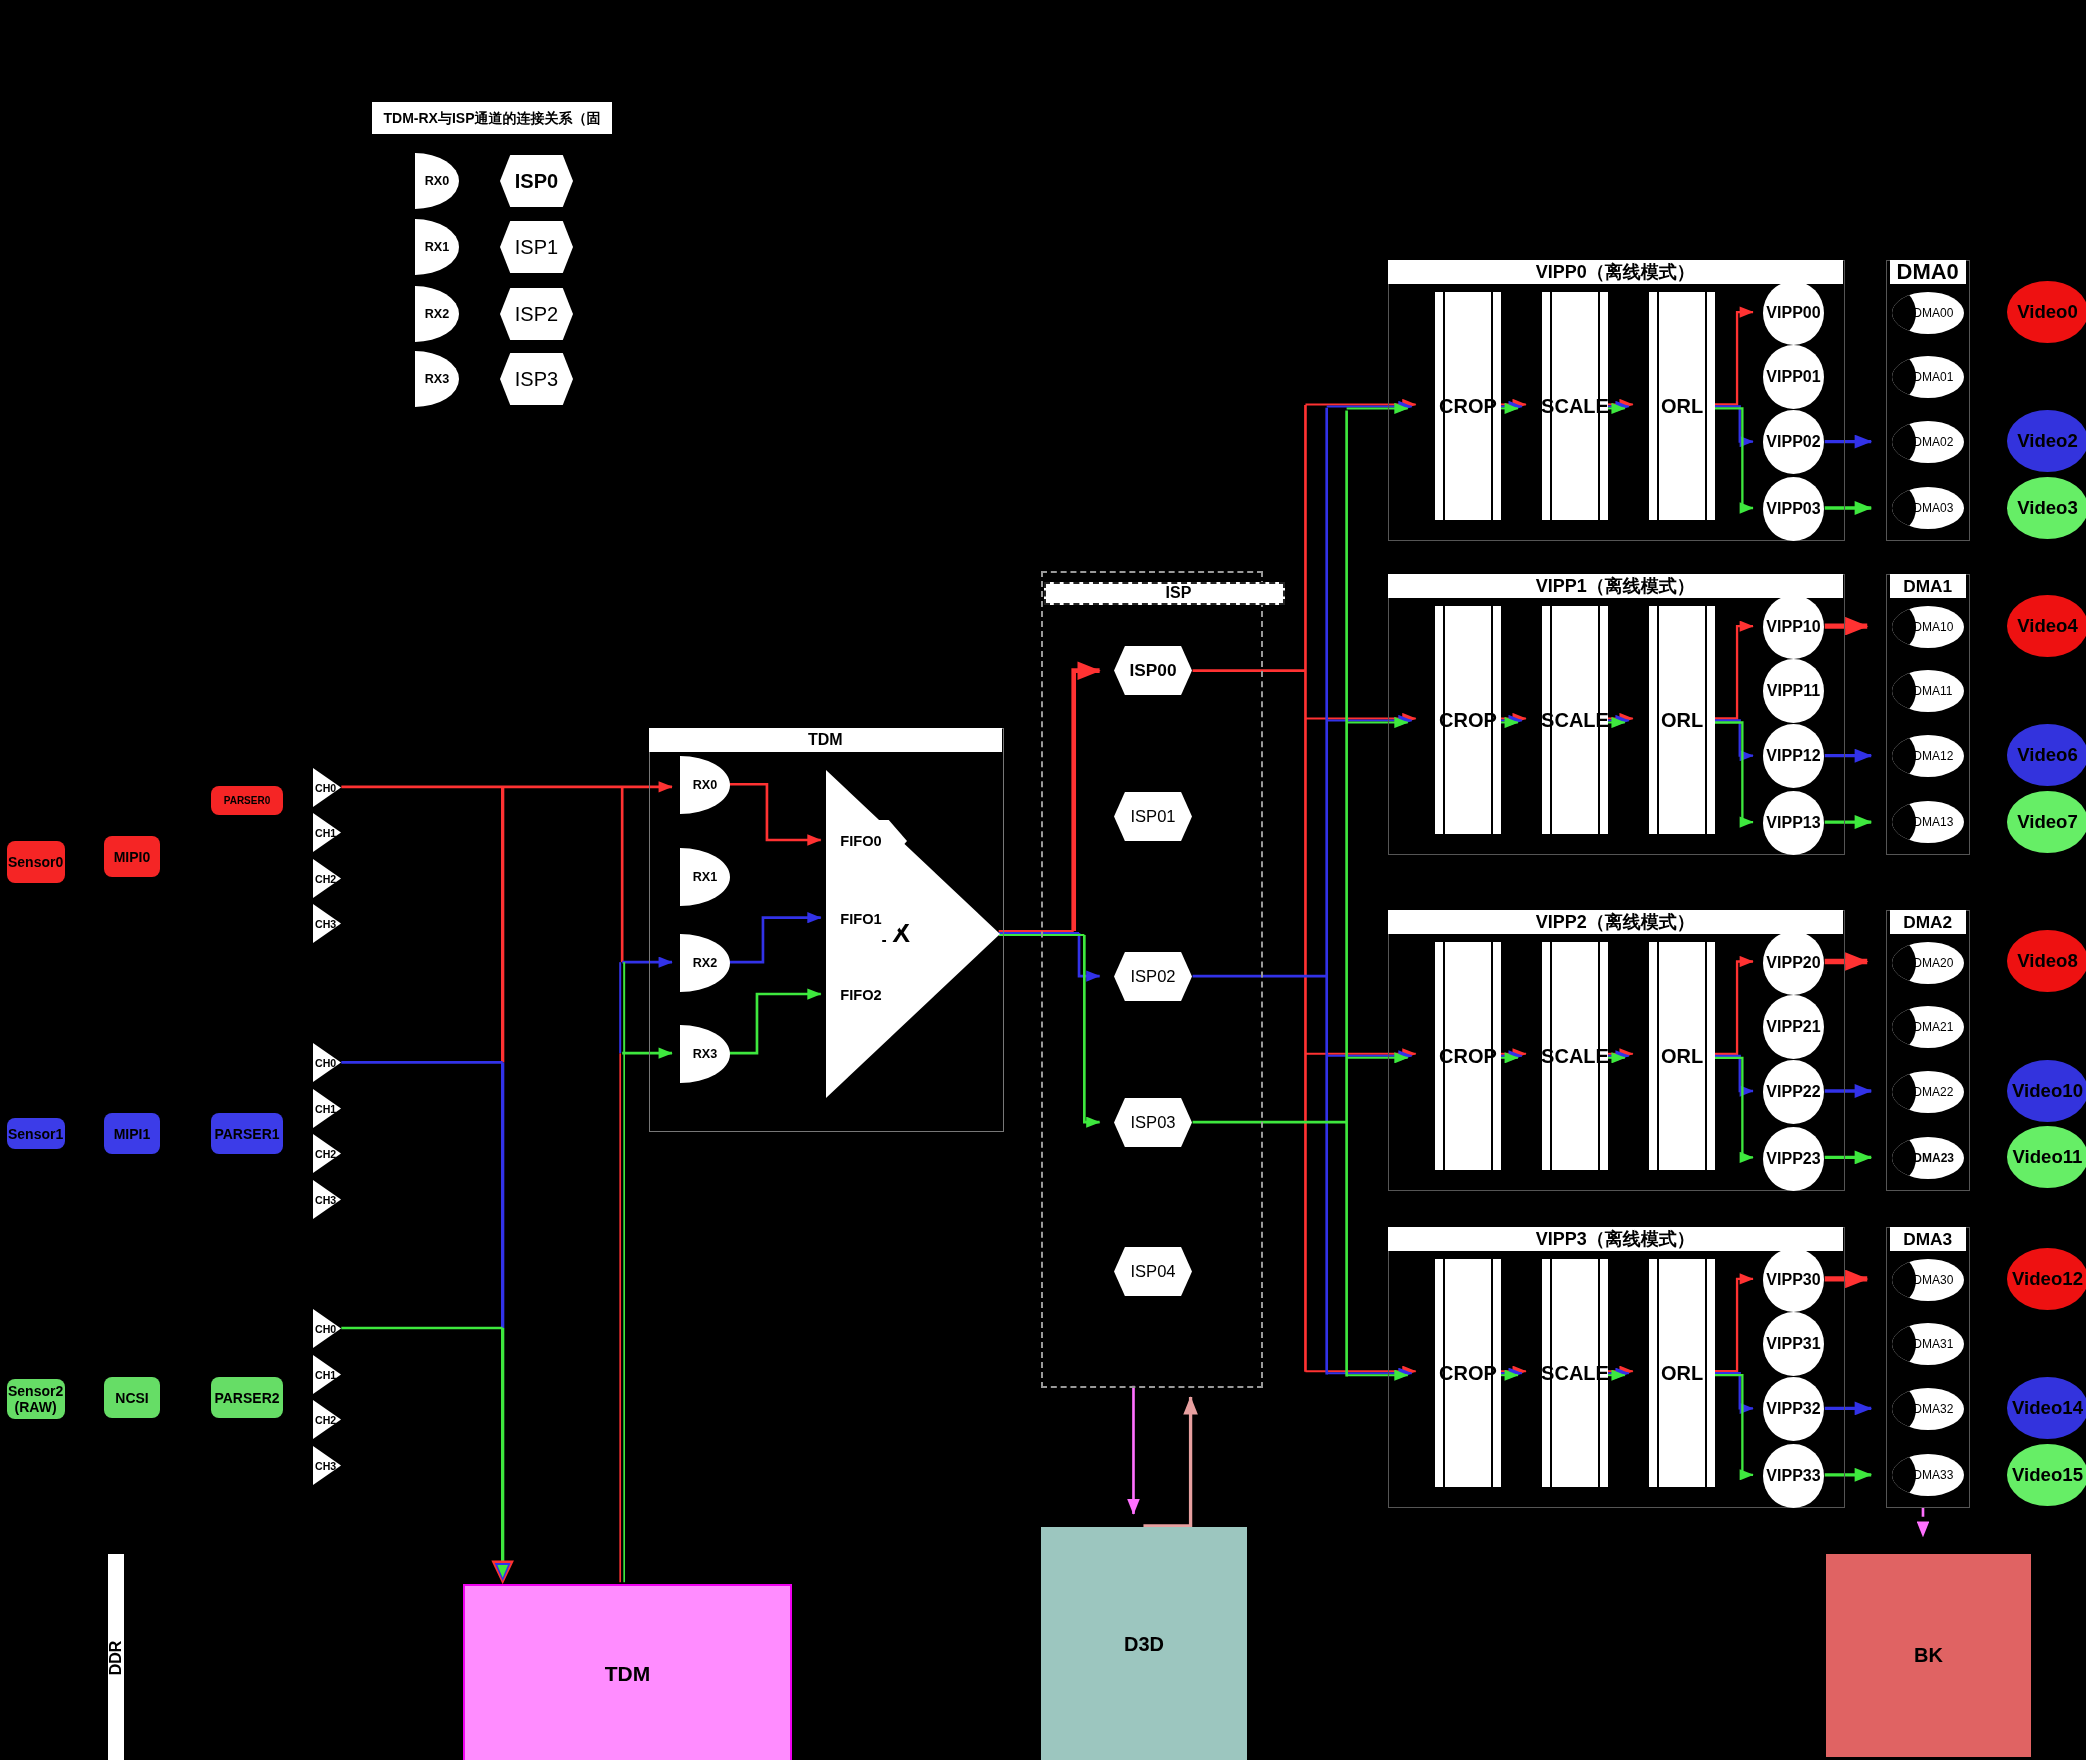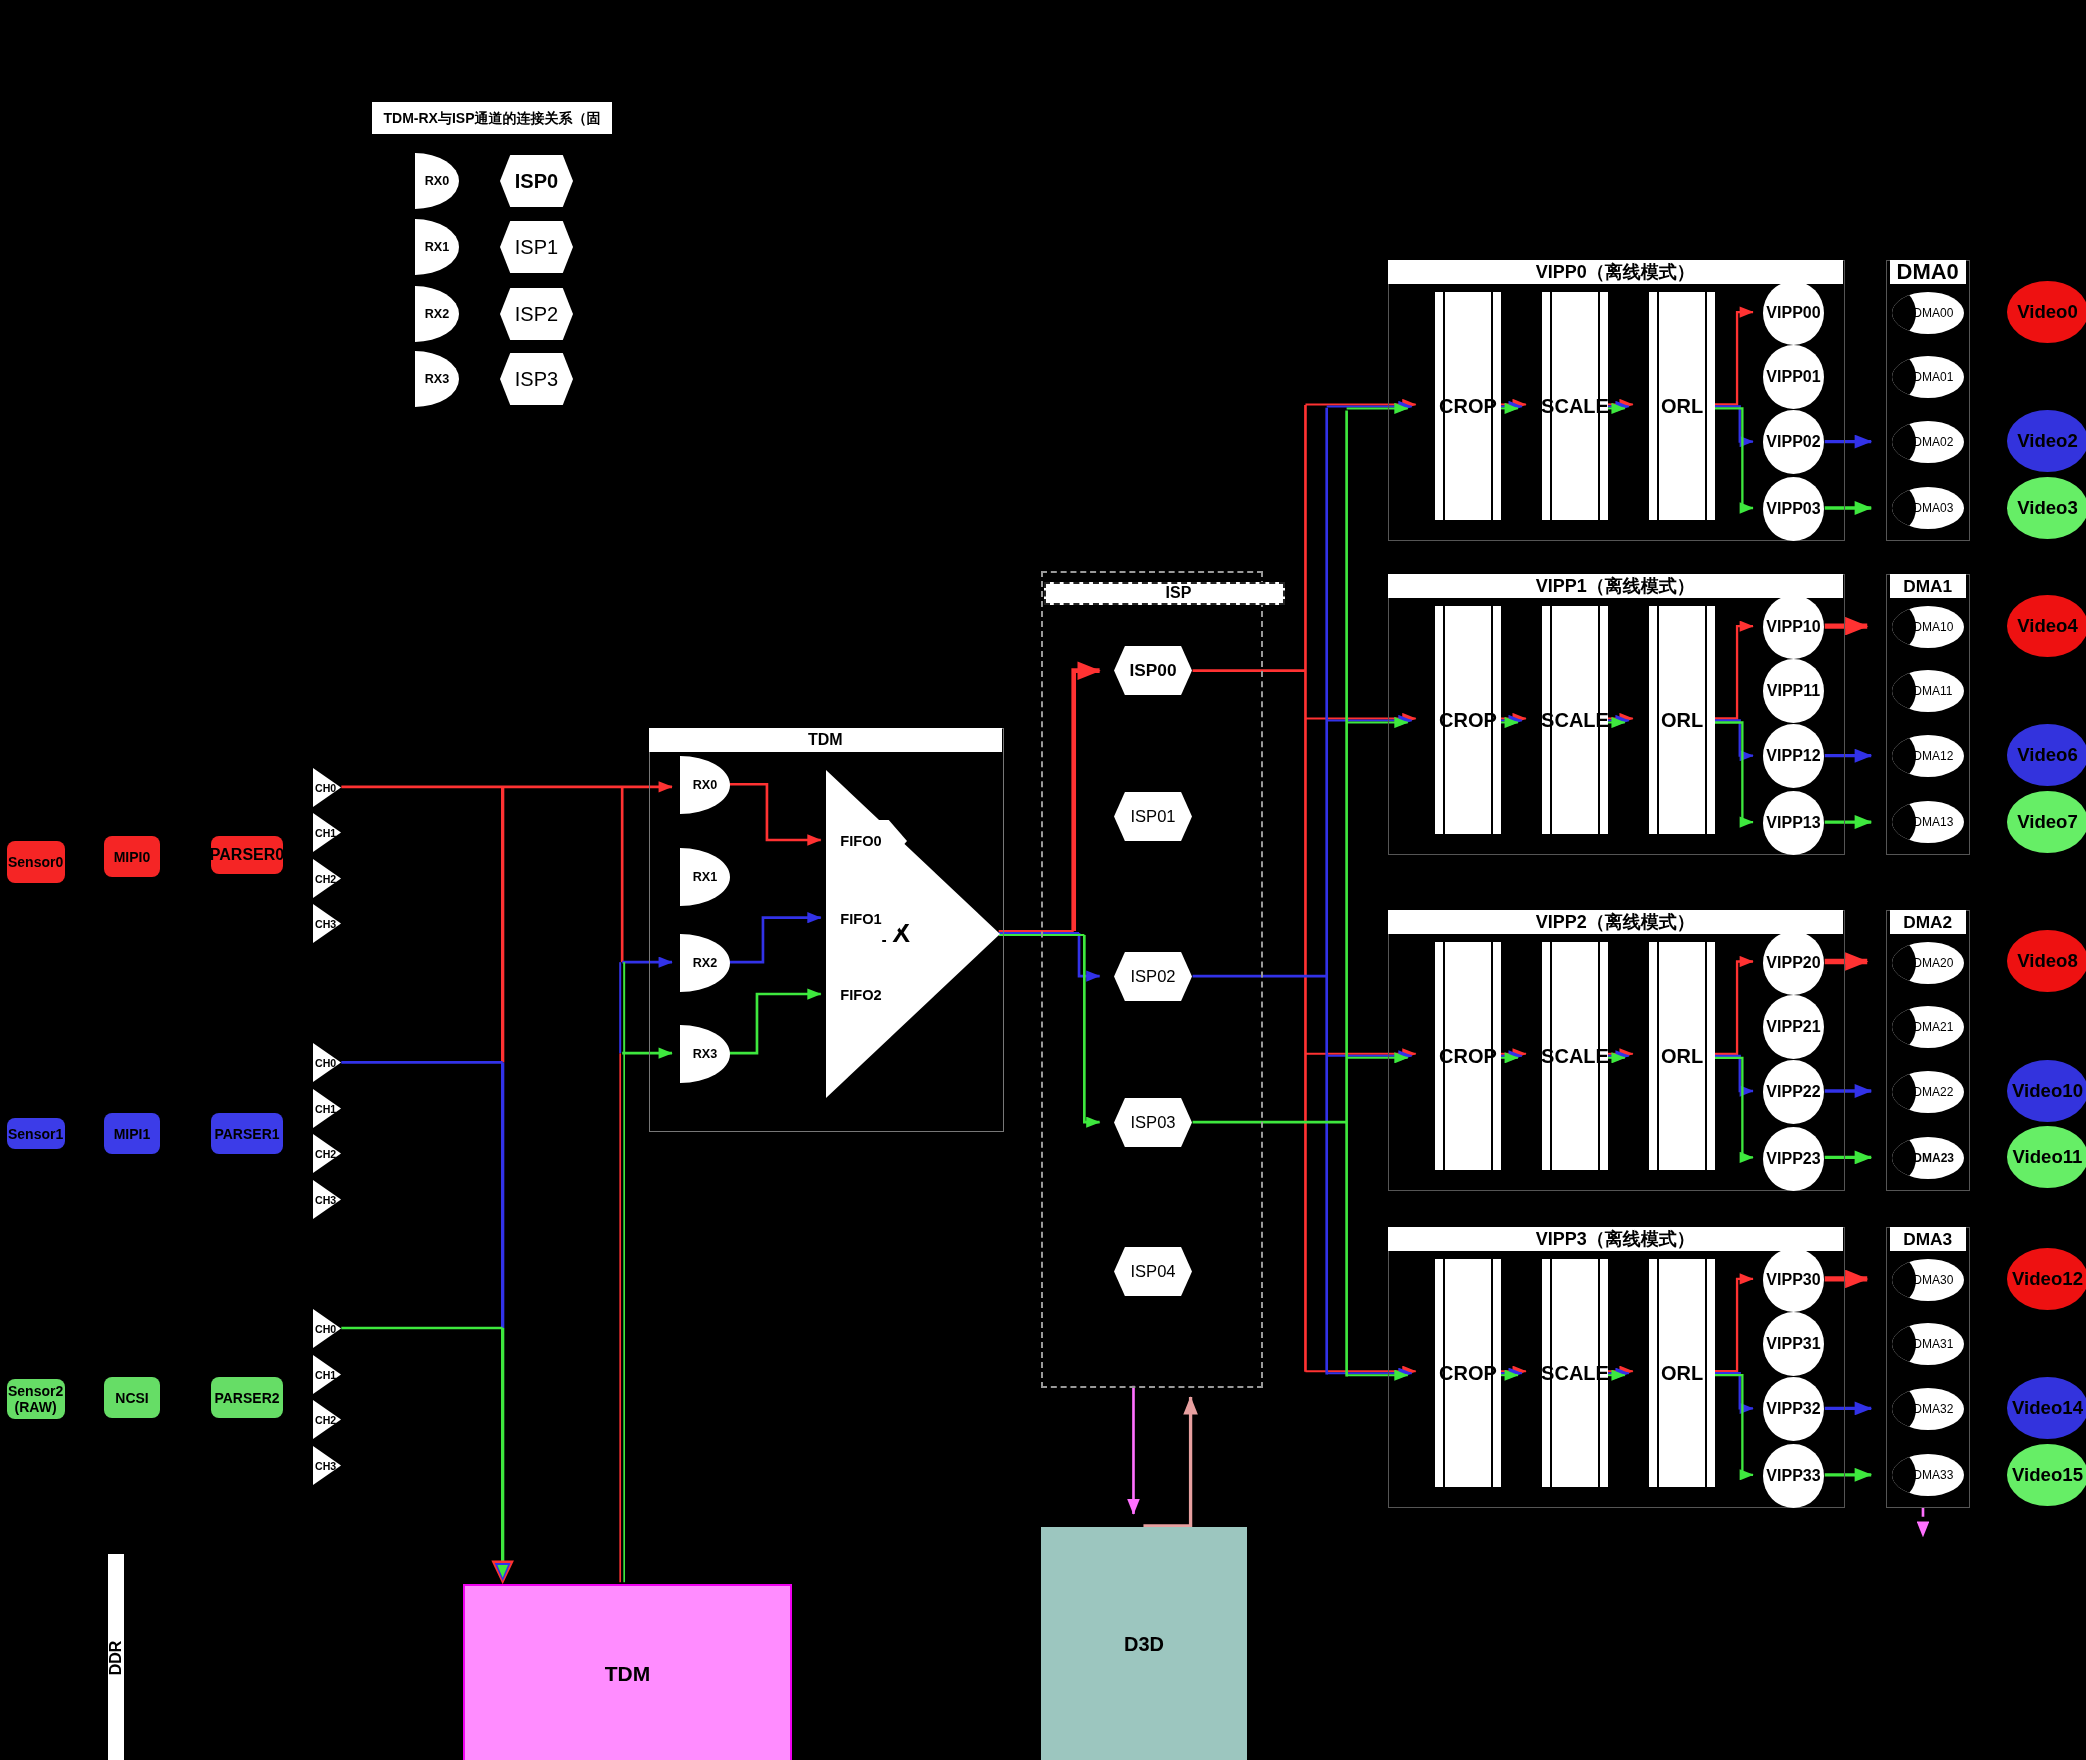--- a/index.html
+++ b/index.html
@@ -198,21 +198,21 @@
     <div class="dshape" style="left:415px;top:351px;width:44px;height:56px;font-size:12.6px;font-weight:bold;">RX3</div>
     <div class="legendhex bold" style="left:500px;top:155px;width:73px;height:52px;">ISP0</div>
     <div class="legendhex" style="left:500px;top:221px;width:73px;height:52px;">ISP1</div>
     <div class="legendhex" style="left:500px;top:288px;width:73px;height:52px;">ISP2</div>
     <div class="legendhex" style="left:500px;top:353px;width:73px;height:52px;">ISP3</div>
   </div>
 
   <div class="abs">
     <div class="chainbox c-red" style="left:6.6px;top:841px;width:58px;height:42px;font-size:14px;">Sensor0</div>
     <div class="chainbox c-red" style="left:104px;top:836px;width:56px;height:41px;font-size:14px;">MIPI0</div>
-    <div class="chainbox c-red" style="left:211px;top:836px;width:72px;height:38px;font-size:16px;">PARSER0</div>
+    <div class="chainbox c-red" style="left:211px;top:786px;width:72px;height:29px;font-size:10px;">PARSER0</div>
     <div class="chwrap" style="left:313px;top:768px;width:28px;height:39px;">
       <div class="tri" style="left:0;top:0;width:28px;height:39px;"></div>
       <span class="chlabel">CH0</span>
     </div>
     <div class="chwrap" style="left:313px;top:813px;width:28px;height:39px;">
       <div class="tri" style="left:0;top:0;width:28px;height:39px;"></div>
       <span class="chlabel">CH1</span>
     </div>
     <div class="chwrap" style="left:313px;top:859px;width:28px;height:39px;">
       <div class="tri" style="left:0;top:0;width:28px;height:39px;"></div>
@@ -451,15 +451,16 @@
   <div class="video vgreen" style="left:2007px;top:1126px;width:81px;height:62px;">Video11</div>
   <div class="video vred" style="left:2007px;top:1248px;width:81px;height:62px;">Video12</div>
   <div class="video vblue" style="left:2007px;top:1377px;width:81px;height:62px;">Video14</div>
   <div class="video vgreen" style="left:2007px;top:1444px;width:81px;height:62px;">Video15</div>
 
   <div class="membox" style="left:108px;top:1554px;width:16px;height:207px;background:#fff;">
     <span style="transform:rotate(-90deg);font-size:16px;font-weight:bold;white-space:nowrap;">DDR</span>
   </div>
   <div class="membox" style="left:463px;top:1584px;width:325px;height:175px;background:#ff8cff;border:2.7px solid #f000f0;font-size:21px;">TDM</div>
   <div class="membox" style="left:1041px;top:1527px;width:206px;height:234px;background:#9cc6bf;font-size:20px;">D3D</div>
+  <div class="membox" style="left:1826px;top:1554px;width:205px;height:203px;background:#e06363;font-size:20px;">BK</div>
 
 </div>
 
 
 </body></html>

